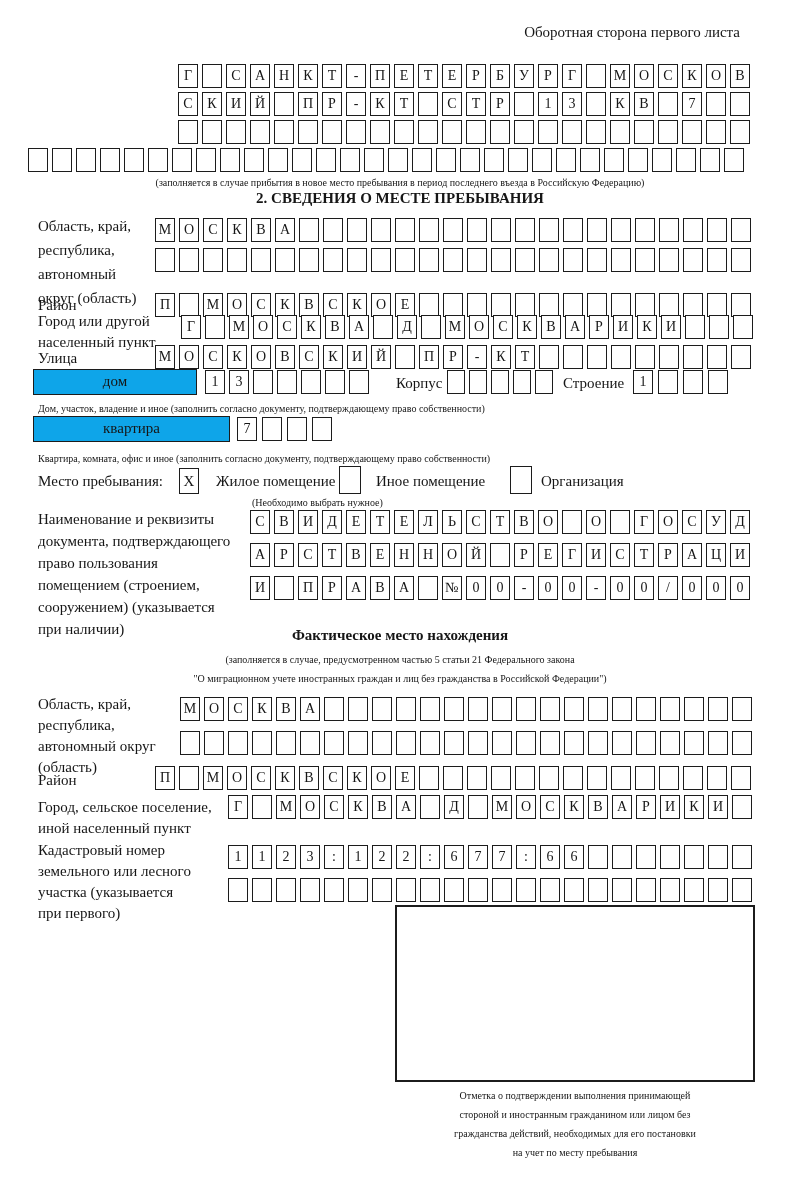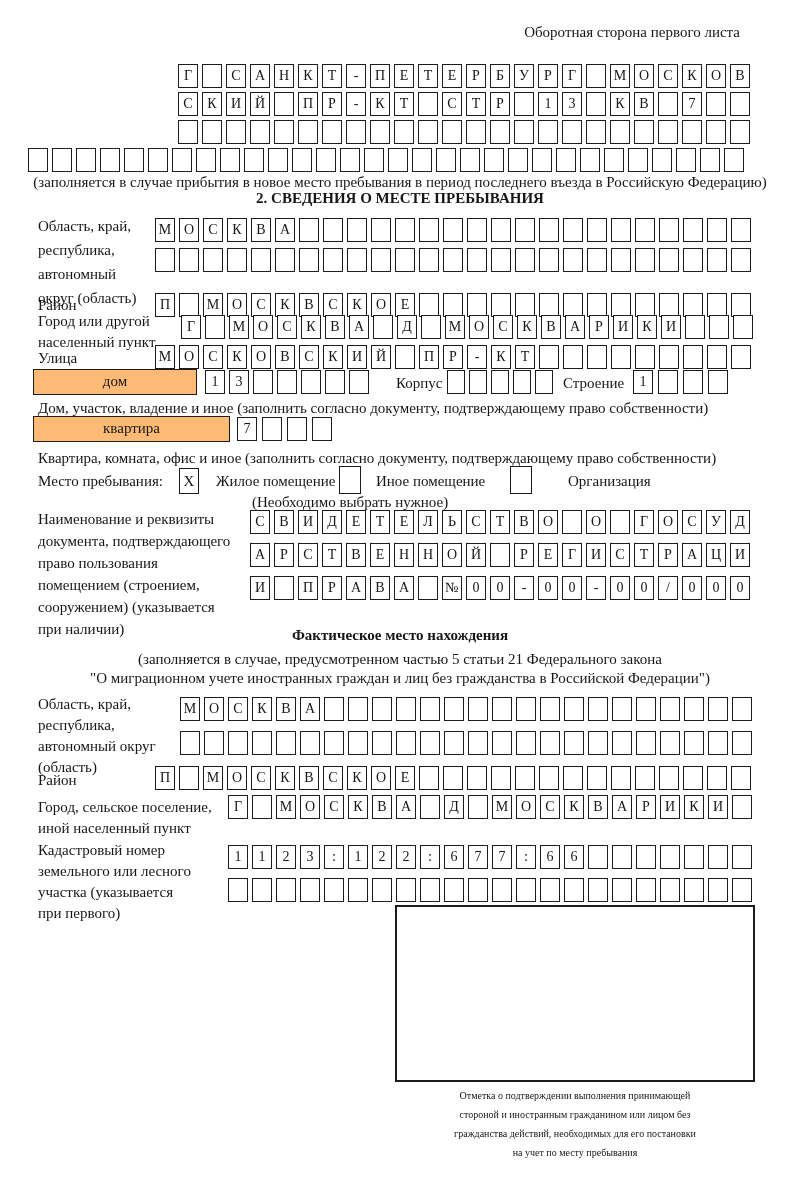--- a/index.html
+++ b/index.html
@@ -3,32 +3,32 @@
 <meta charset="utf-8">
 <style>
   html,body{margin:0;padding:0;background:#ffffff;}
   .page{
     position:relative;width:800px;height:1180px;background:#ffffff;
     font-family:"Liberation Serif","DejaVu Serif",serif;color:#161616;overflow:hidden;
   }
   .lbl{position:absolute;font-size:15px;line-height:22px;white-space:pre-line;}
   .lbl.lh21{line-height:21px;}
   .lbl.lh24{line-height:24px;}
-  .note{position:absolute;font-size:15px;line-height:19px;white-space:pre-line;}
+  .note{position:absolute;font-size:10px;line-height:19px;white-space:pre-line;}
   .center{left:0;width:800px;text-align:center;}
   .title{position:absolute;left:0;width:800px;text-align:center;font-weight:bold;font-size:15px;}
   .cellrow{position:absolute;white-space:nowrap;}
   .cell{
     display:inline-block;box-sizing:border-box;
     width:var(--cw,20px);height:var(--ch,24px);
     border:1.6px solid #1c1c1c;margin-right:var(--gap,4px);
     text-align:center;font-size:14px;line-height:21px;vertical-align:top;background:#fff;
   }
   .wbox{
-    position:absolute;box-sizing:border-box;border:1.6px solid #1c1c1c;background:#fdba74;
+    position:absolute;box-sizing:border-box;border:1.6px solid #1c1c1c;background:#0ea5e9;
     text-align:center;font-size:15px;line-height:23px;
   }
   .cbox{
     position:absolute;box-sizing:border-box;border:1.6px solid #1c1c1c;background:#fff;
     text-align:center;font-size:15px;line-height:24px;
   }
   .stamp{position:absolute;box-sizing:border-box;border:2px solid #1c1c1c;background:#fff;}
   .caption{position:absolute;font-size:10px;line-height:19px;text-align:center;white-space:pre-line;}
   .hdr{position:absolute;left:440px;width:300px;top:24px;text-align:right;font-size:15px;}
 </style>
@@ -75,21 +75,21 @@
   <div class="wbox" style="left:33px;top:416px;width:197px;height:26px">квартира</div>
   <div class="cellrow" style="left:237px;top:417px;--gap:5px"><span class="cell">7</span><span class="cell"></span><span class="cell"></span><span class="cell"></span></div>
   <div class="note" style="left:38px;top:449px">Квартира, комната, офис и иное (заполнить согласно документу, подтверждающему право собственности)</div>
 
   <div class="lbl" style="left:38px;top:470px">Место пребывания:</div>
   <div class="cbox" style="left:179px;top:468px;width:20px;height:26px">X</div>
   <div class="lbl" style="left:216px;top:470px">Жилое помещение</div>
   <div class="cbox" style="left:339px;top:466px;width:22px;height:28px"></div>
   <div class="lbl" style="left:376px;top:470px">Иное помещение</div>
   <div class="cbox" style="left:510px;top:466px;width:22px;height:28px"></div>
-  <div class="lbl" style="left:568px;top:470px">Организация</div>
+  <div class="lbl" style="left:541px;top:470px">Организация</div>
   <div class="note" style="left:252px;top:493px">(Необходимо выбрать нужное)</div>
 
   <div class="lbl" style="left:38px;top:508px">Наименование и реквизиты
 документа, подтверждающего
 право пользования
 помещением (строением,
 сооружением) (указывается
 при наличии)</div>
   <div class="cellrow" style="left:250px;top:510px"><span class="cell">С</span><span class="cell">В</span><span class="cell">И</span><span class="cell">Д</span><span class="cell">Е</span><span class="cell">Т</span><span class="cell">Е</span><span class="cell">Л</span><span class="cell">Ь</span><span class="cell">С</span><span class="cell">Т</span><span class="cell">В</span><span class="cell">О</span><span class="cell"></span><span class="cell">О</span><span class="cell"></span><span class="cell">Г</span><span class="cell">О</span><span class="cell">С</span><span class="cell">У</span><span class="cell">Д</span></div>
   <div class="cellrow" style="left:250px;top:543px"><span class="cell">А</span><span class="cell">Р</span><span class="cell">С</span><span class="cell">Т</span><span class="cell">В</span><span class="cell">Е</span><span class="cell">Н</span><span class="cell">Н</span><span class="cell">О</span><span class="cell">Й</span><span class="cell"></span><span class="cell">Р</span><span class="cell">Е</span><span class="cell">Г</span><span class="cell">И</span><span class="cell">С</span><span class="cell">Т</span><span class="cell">Р</span><span class="cell">А</span><span class="cell">Ц</span><span class="cell">И</span></div>

